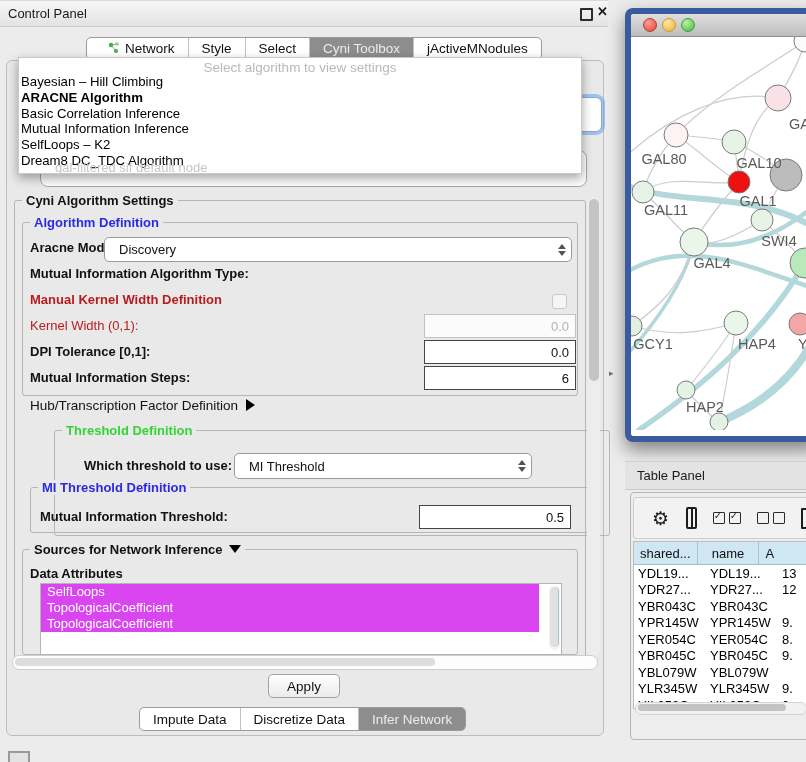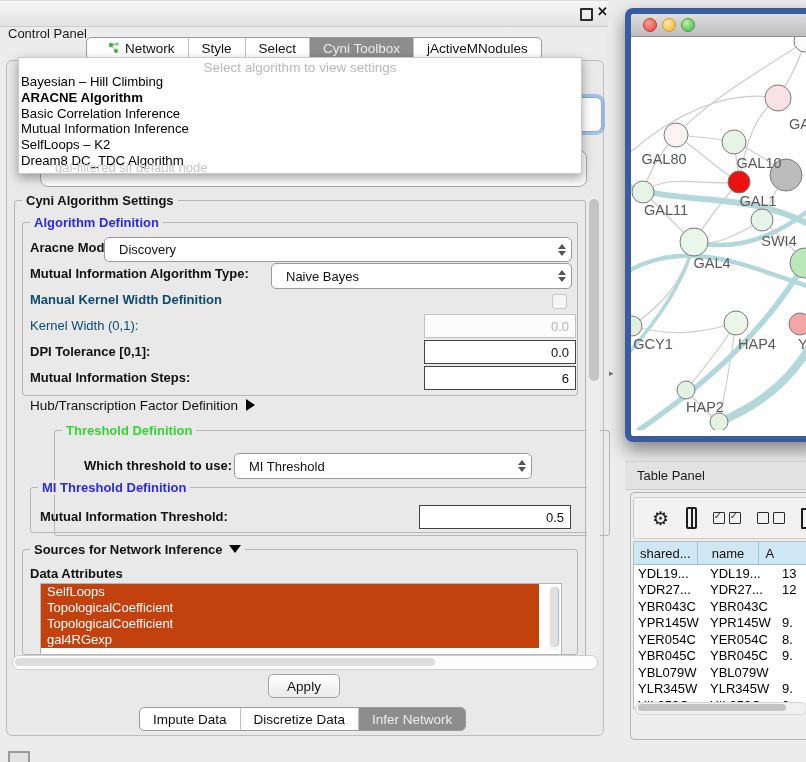--- a/index.html
+++ b/index.html
@@ -3,21 +3,21 @@
 <meta charset="utf-8">
 <style>
   html,body{margin:0;padding:0;}
   #root{position:relative;width:806px;height:762px;background:#ececec;overflow:hidden;
         font-family:"Liberation Sans",sans-serif;font-size:13px;color:#111;}
   .abs{position:absolute;}
 
   
   .cp-titlebar{left:0;top:5;width:608px;height:25px;background:linear-gradient(#f6f6f6,#e3e3e3);
     border-top:1px solid #d9d9d9;border-bottom:1px solid #cccccc;}
-  .cp-title{position:absolute;left:8px;top:5px;font-size:13px;color:#1a1a1a;margin-top:20px;}
+  .cp-title{position:absolute;left:8px;top:5px;font-size:13px;color:#1a1a1a;}
   .float-icon{position:absolute;left:580px;top:7px;width:9px;height:9px;border:2px solid #2b2b2b;border-radius:1px;}
   .close-icon{position:absolute;left:597px;top:3px;font-size:13px;font-weight:bold;color:#1a1a1a;}
 
   .seg{display:flex;align-items:stretch;background:#ffffff;border:1px solid #9b9b9b;border-radius:5px;overflow:hidden;}
   .seg .tab{display:flex;align-items:center;gap:5px;padding:0 13px;font-size:13.5px;color:#111;border-left:1px solid #c2c2c2;}
   .seg .tab:first-child{border-left:none;}
   .seg .tab.sel{background:#8d8d8d;color:#ececec;}
   .tabbar-top{left:86px;top:37px;height:21px;padding-left:8px;}
   .tabbar-bottom{left:139px;top:707px;height:22px;}
 
@@ -35,40 +35,40 @@
   .combo-under{left:40px;top:150px;width:545px;height:35px;background:#fcfcfc;border:1px solid #a6a6a6;border-radius:8px;z-index:4;}
 
   
   .fs{position:absolute;border:1px solid #b6b6b6;border-radius:3px;font-weight:bold;}
   .fs>.lg{position:absolute;top:-8px;left:7px;background:#e9e9e9;padding:0 4px;font-size:13px;white-space:nowrap;}
   .lg.blue{color:#2a2ae0;}
   .lg.green{color:#35d435;}
 
   .lbl{position:absolute;font-size:13px;white-space:nowrap;}
   .b{font-weight:bold;}
-  .dis{color:#0c4a6e;}
+  .dis{color:#b91c1c;}
 
   .combo{position:absolute;background:#ffffff;border:1px solid #9a9a9a;border-radius:5px;display:flex;align-items:center;}
   .combo .val{flex:1;padding-left:14px;font-size:13px;color:#111;}
   .combo .arrows{width:18px;display:flex;flex-direction:column;align-items:center;gap:2px;}
   .tri-up{width:0;height:0;border-left:4px solid transparent;border-right:4px solid transparent;border-bottom:5px solid #555;}
   .tri-dn{width:0;height:0;border-left:4px solid transparent;border-right:4px solid transparent;border-top:5px solid #555;}
 
   .field{position:absolute;background:#fff;border:1.5px solid #444;display:flex;align-items:center;justify-content:flex-end;
          padding-right:6px;font-size:13px;}
   .field.dis{background:#fbfbfb;border:1px solid #c2c2c2;color:#b3b3b3;}
   .chk{position:absolute;width:13px;height:13px;border:1px solid #c9c9c9;border-radius:3px;background:#f5f5f5;}
 
   .tri-right{display:inline-block;width:0;height:0;border-top:6px solid transparent;border-bottom:6px solid transparent;
              border-left:9px solid #000;margin-left:8px;vertical-align:-1px;}
   .tri-down{display:inline-block;width:0;height:0;border-left:6px solid transparent;border-right:6px solid transparent;
             border-top:8px solid #000;margin-left:6px;vertical-align:1px;}
 
   .listbox{position:absolute;left:40px;top:583px;width:520px;height:70px;background:#fff;border:1px solid #b5b5b5;overflow:hidden;}
-  .list-item{height:16px;line-height:16px;background:#c2410c;color:#fff;padding-left:6px;font-size:13px;width:492px;}
+  .list-item{height:16px;line-height:16px;background:#d946ef;color:#fff;padding-left:6px;font-size:13px;width:492px;}
   .list-vsb{position:absolute;right:1px;top:2px;width:11px;height:64px;background:#f4f4f4;border-radius:5px;}
   .list-vsb .th{position:absolute;left:1px;top:1px;width:9px;height:60px;background:#e0e0e0;border-radius:5px;}
 
   .vsb-track{left:587px;top:196px;width:13px;height:460px;background:#ededed;border-radius:6px;}
   .vsb-thumb{left:589px;top:199px;width:10px;height:182px;background:#c4c4c4;border-radius:5px;}
   .hsb-track{left:12px;top:655px;width:584px;height:13px;background:#fdfdfd;border:1px solid #cfcfcf;border-radius:7px;}
   .hsb-thumb{left:15px;top:658px;width:420px;height:8px;background:#dddddd;border-radius:4px;}
 
   .apply{left:268px;top:674px;width:70px;height:22px;border:1px solid #a2a2a2;border-radius:5px;
          background:linear-gradient(#ffffff,#ebebeb);display:flex;align-items:center;justify-content:center;font-size:13.5px;}
@@ -176,27 +176,20 @@
   </div>
   <div class="lbl b" style="left:30px;top:240px;">Aracne Mode:</div>
   <div class="combo" style="left:104px;top:237px;width:466px;height:23px;">
     <span class="val">Discovery</span>
     <span class="arrows">
         <span class="tri-up"></span>
         <span class="tri-dn"></span>
       </span>
   </div>
   <div class="lbl b" style="left:30px;top:266px;">Mutual Information Algorithm Type:</div>
-  <div class="combo" style="left:271px;top:263px;width:299px;height:24px;">
-    <span class="val">Naive Bayes</span>
-    <span class="arrows">
-        <span class="tri-up"></span>
-        <span class="tri-dn"></span>
-      </span>
-  </div>
   <div class="lbl b dis" style="left:30px;top:292px;">Manual Kernel Width Definition</div>
   <div class="chk" style="left:552px;top:294px;"></div>
   <div class="lbl dis" style="left:30px;top:318px;">Kernel Width (0,1):</div>
   <div class="field dis" style="left:424px;top:314px;width:144px;height:22px;">0.0</div>
   <div class="lbl b" style="left:30px;top:344px;">DPI Tolerance [0,1]:</div>
   <div class="field" style="left:424px;top:340px;width:144px;height:22px;">0.0</div>
   <div class="lbl b" style="left:30px;top:370px;">Mutual Information Steps:</div>
   <div class="field" style="left:424px;top:366px;width:144px;height:22px;">6</div>
 
   <div class="lbl" style="left:30px;top:398px;font-size:13.5px;">
@@ -222,21 +215,20 @@
 
   <div class="fs" style="left:22px;top:549px;width:554px;height:104px;">
     <span class="lg"><span>Sources for Network Inference</span><span class="tri-down"></span></span>
   </div>
   <div class="lbl b" style="left:30px;top:566px;">Data Attributes</div>
   <div class="listbox">
     <div>
         <div class="list-item">SelfLoops</div>
         <div class="list-item">TopologicalCoefficient</div>
         <div class="list-item">TopologicalCoefficient</div>
-        <div class="list-item">gal4RGexp</div>
       </div>
     <div class="list-vsb">
         <div class="th"></div>
       </div>
   </div>
 
   <div class="abs vsb-track"></div>
   <div class="abs vsb-thumb"></div>
   <div class="abs hsb-track"></div>
   <div class="abs hsb-thumb"></div>

